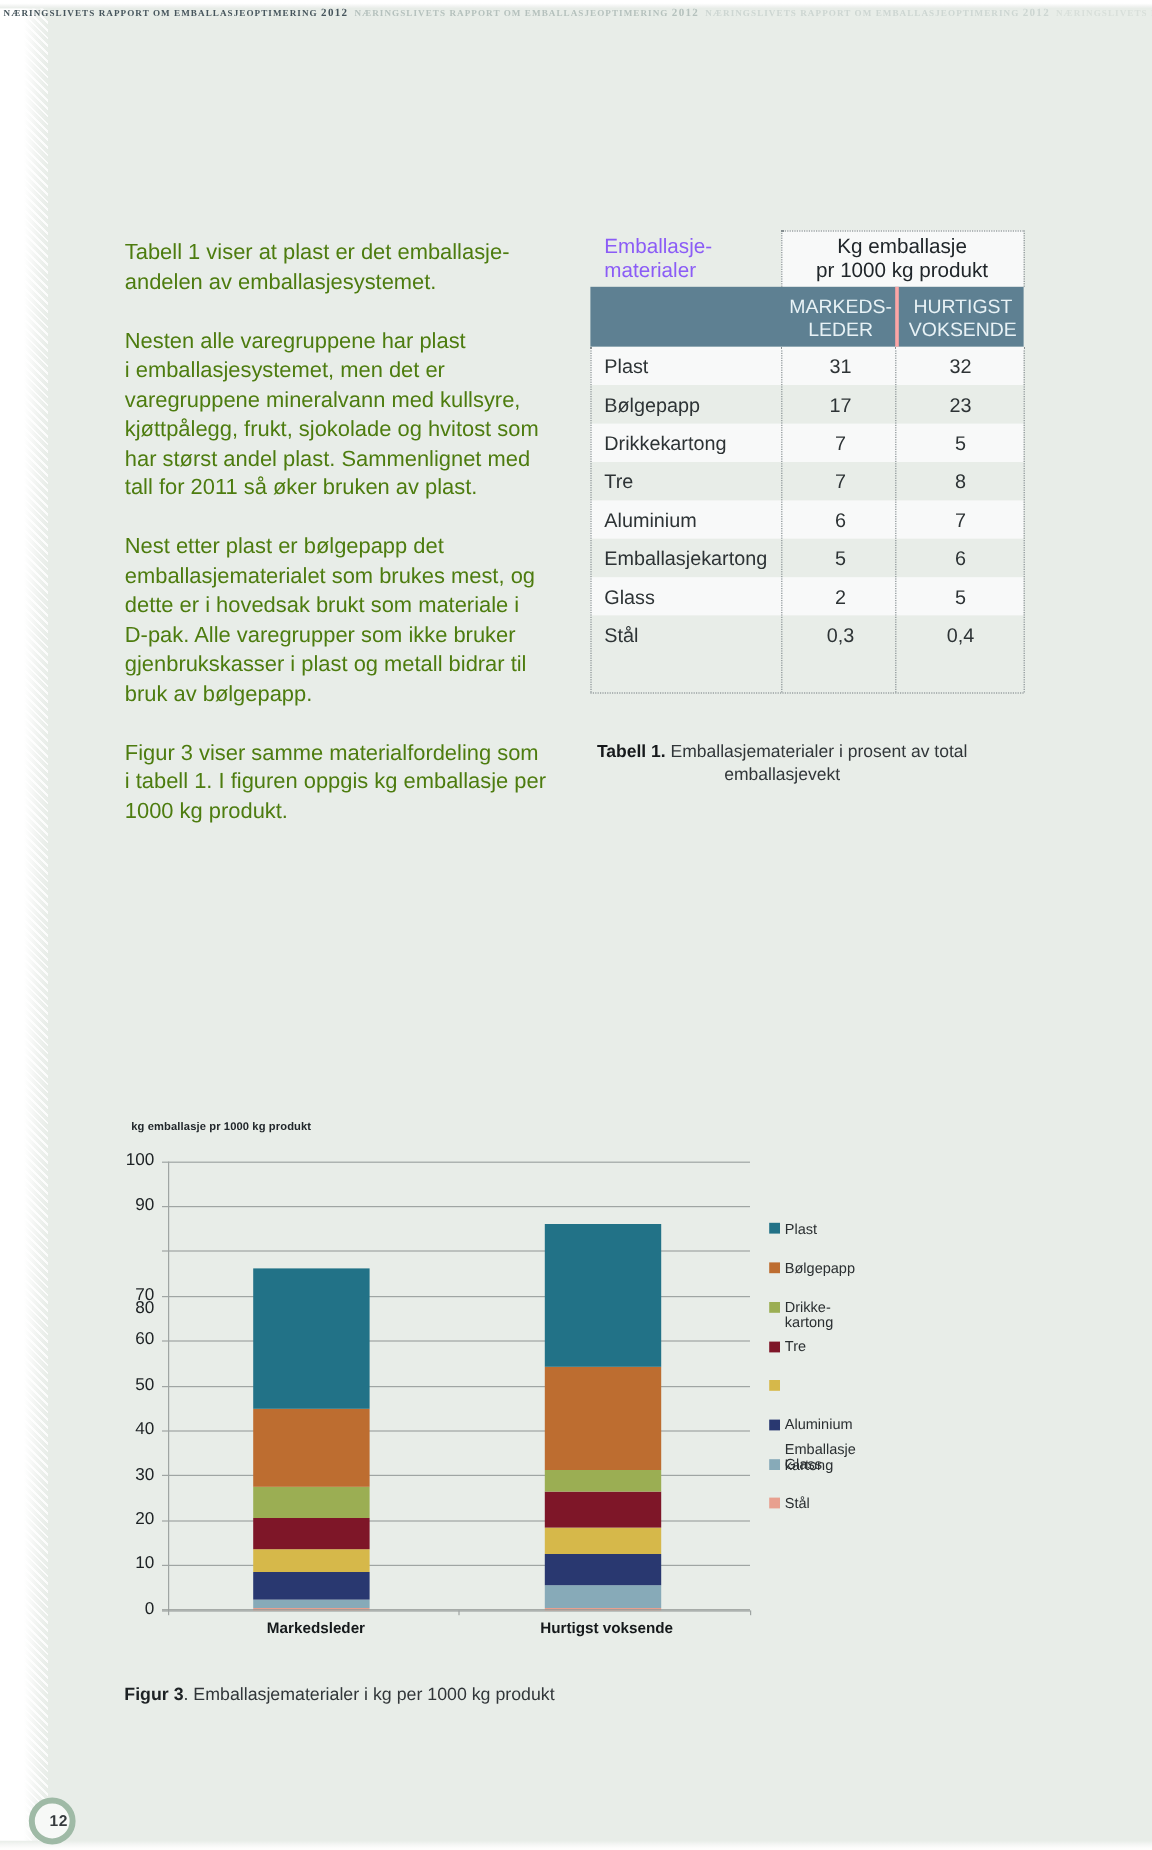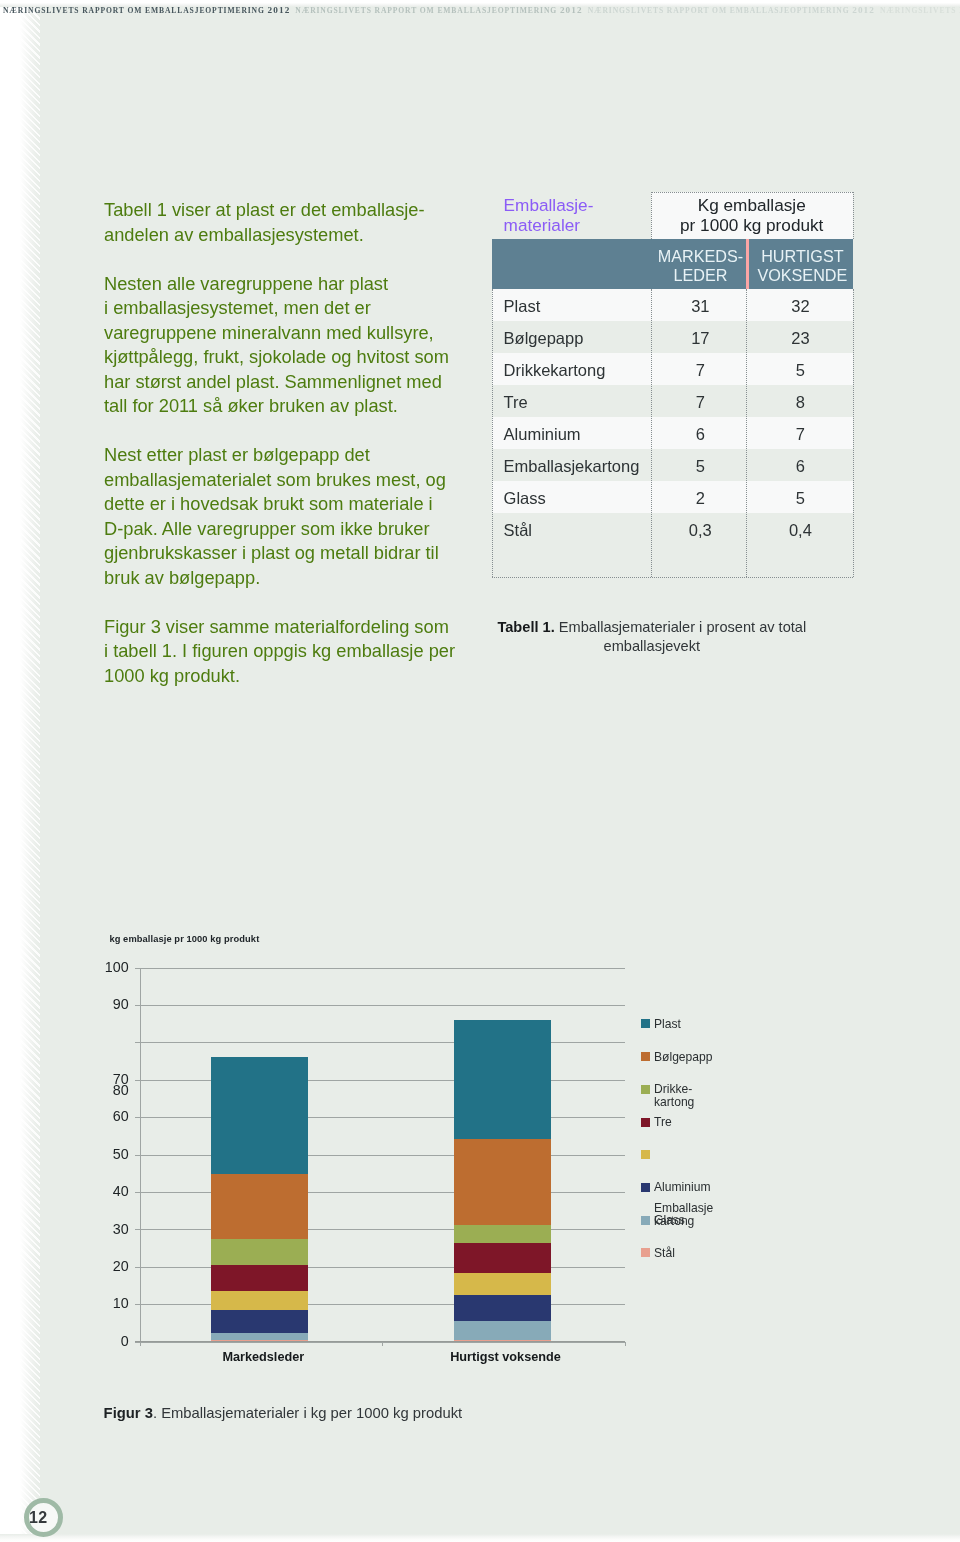--- a/index.html
+++ b/index.html
@@ -75,21 +75,21 @@
   .axis-y{position:absolute;width:0;border-left:1px solid #9fa5a3;}
   .axis-x{position:absolute;height:0;border-top:1px solid #969b98;}
   .barseg{position:absolute;}
   .fig-caption{position:absolute;left:103.6px;top:1404.5px;font-size:14.8px;color:#313639;}
   .fig-caption b{font-weight:700;color:#1d2224;}
 
   
   .pagenum{position:absolute;left:23.9px;top:1497.5px;width:39.5px;height:39.5px;border-radius:50%;
       border:5.8px solid #9fbaa6;background:#f7f9f7;box-sizing:border-box;}
   .pagenum span{position:absolute;left:0;top:0;width:27.9px;height:27.9px;line-height:30.5px;
-      text-align:left;font-size:16px;font-weight:700;color:#353a3d;letter-spacing:0.5px;}
+      text-align:right;font-size:13px;font-weight:700;color:#353a3d;letter-spacing:0.5px;}
 </style>
 </head>
 <body>
 
 <div id="page">
   <div class="page-bg"></div>
   <div class="page-bg-fade"></div>
   <div class="hatch-strip"></div>
   <div class="top-white"></div>
   <div class="bottom-white"></div>

